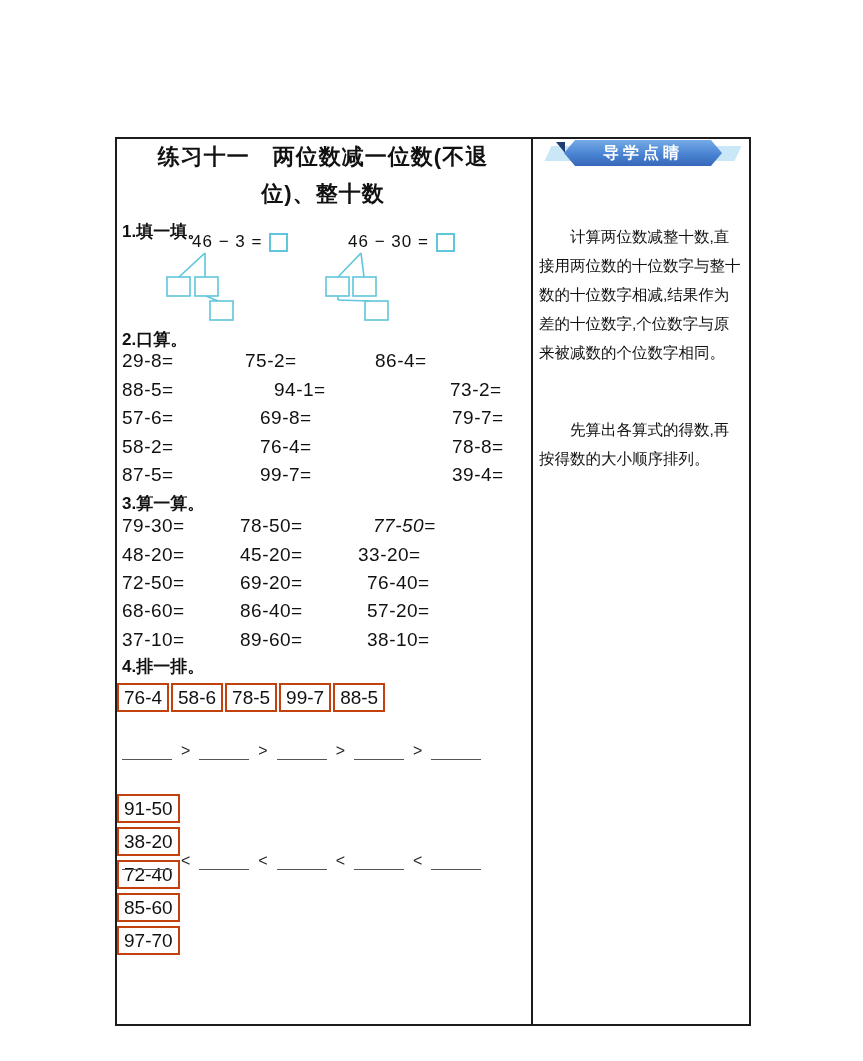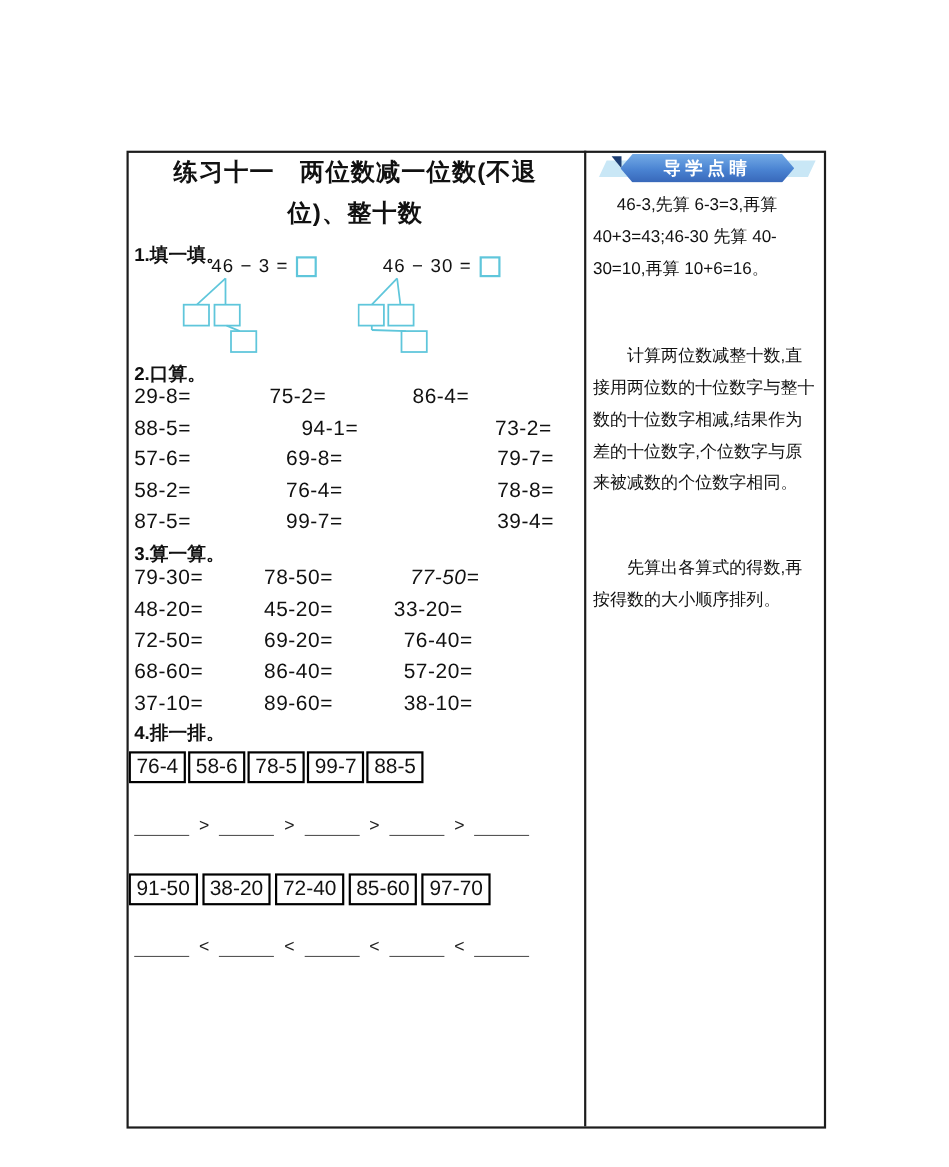--- a/index.html
+++ b/index.html
@@ -6,21 +6,21 @@
   .page{position:relative;width:863px;height:1061px;background:#ffffff;
         font-family:"Liberation Sans","DejaVu Sans",sans-serif;color:#111;overflow:hidden;}
   .frame{position:absolute;left:115px;top:137px;width:632px;height:885px;border:2px solid #1c1c1c;}
   .divider{position:absolute;left:531px;top:137px;height:887px;border-left:2px solid #1c1c1c;}
   .title{position:absolute;left:116px;width:414px;text-align:center;font-size:22px;font-weight:700;letter-spacing:1px;}
   .seclabel{position:absolute;font-size:17px;font-weight:700;}
   .fillexpr{position:absolute;font-size:17px;display:flex;align-items:flex-end;letter-spacing:1px;}
   .smallsq{display:inline-block;width:15px;height:15px;border:2px solid #5fc6db;margin-left:7px;}
   .problem{position:absolute;font-size:19px;letter-spacing:0.5px;}
   .boxrow{position:absolute;display:flex;}
-  .pbox{border:2px solid #000000;font-size:19px;line-height:23px;height:23px;padding:1px 5px;background:#fff;text-align:center;}
+  .pbox{border:2px solid #c2410c;font-size:19px;line-height:23px;height:23px;padding:1px 5px;background:#fff;text-align:center;}
   .cmprow{position:absolute;display:flex;align-items:flex-end;gap:9px;font-size:16px;color:#222;}
   .blank{width:50px;height:15px;border-bottom:1.5px solid #555;}
   .cmpsym{line-height:18px;}
   .diagram{position:absolute;}
   
   .banner{position:absolute;left:546px;top:140px;width:194px;height:27px;}
   .wing{position:absolute;top:6px;width:30px;height:15px;background:#c9e7f6;transform:skewX(-25deg);}
   .wing-left{left:2px;}
   .wing-right{right:2px;}
   .fold{position:absolute;left:10px;top:2px;width:0;height:0;
@@ -141,21 +141,21 @@
     <span class="cmpsym">&gt;</span>
     <span class="blank"></span>
     <span class="cmpsym">&gt;</span>
     <span class="blank"></span>
     <span class="cmpsym">&gt;</span>
     <span class="blank"></span>
     <span class="cmpsym">&gt;</span>
     <span class="blank"></span>
   </div>
 
-  <div class="boxrow" style="left:117px;top:794px;gap:4px;">
+  <div class="boxrow" style="left:117px;top:794px;gap:4px;flex-direction:column;">
     <span class="pbox">91-50</span>
     <span class="pbox">38-20</span>
     <span class="pbox">72-40</span>
     <span class="pbox">85-60</span>
     <span class="pbox">97-70</span>
   </div>
 
   <div class="cmprow" style="left:122px;top:852px;">
     <span class="blank"></span>
     <span class="cmpsym">&lt;</span>
@@ -171,18 +171,17 @@
   <div class="banner">
     <div class="wing wing-left"></div>
     <div class="wing wing-right"></div>
     <div class="fold"></div>
     <div class="bar">
       <span>导学点睛</span>
     </div>
   </div>
 
   <div class="sidebar-text">
-    <p class="p1">46-3,先算 6-3=3,再算 40+3=43;46-30 先算 40-30=10,再算 10+6=16。</p>
     <p class="p3">计算两位数减整十数,直接用两位数的十位数字与整十数的十位数字相减,结果作为差的十位数字,个位数字与原来被减数的个位数字相同。</p>
     <p class="p4">先算出各算式的得数,再按得数的大小顺序排列。</p>
   </div>
 
 </div>
 
 </body></html>

